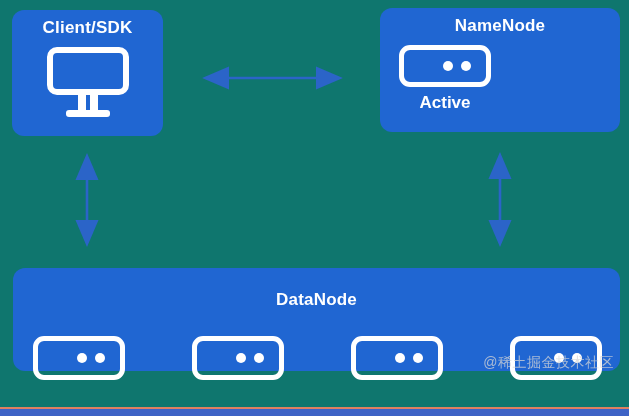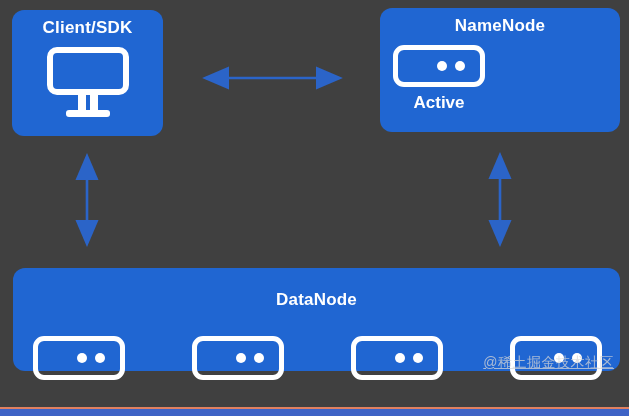--- a/index.html
+++ b/index.html
@@ -12,21 +12,21 @@
     --watermark-gray: #d6d6d6;
   }
   * { margin: 0; padding: 0; box-sizing: border-box; }
   html, body { background: #ffffff; }
   body { font-family: "Liberation Sans", sans-serif; }
 
   .canvas {
     position: relative;
     width: 629px;
     height: 416px;
-    background: #404040;
+    background: #0f766e;
     overflow: hidden;
   }
 
   .box {
     position: absolute;
     background: var(--box-blue, #2066d2);
     border-radius: 12px;
     color: var(--text-white, #fff);
   }
   .box-title {
@@ -52,20 +52,21 @@
   .monitor-base { width: 44px; height: 7px; background: #fff; border-radius: 3px; }
 
   
   .namenode-box { left: 380px; top: 8px; width: 240px; height: 124px; }
   .namenode-box .box-title { margin-top: 8px; }
   .nn-row {
     margin-top: 9px;
     padding: 0 15px 0 13px;
     display: flex;
     justify-content: space-between;
+    margin-left: 6px;
   }
   .nn-group { display: flex; flex-direction: column; align-items: center; }
   .node-label { margin-top: 6px; font-size: 17px; font-weight: 600; color: var(--text-white, #fff); }
 
   
   .server-icon {
     width: 92px; height: 42px;
     border: 5px solid #fff;
     border-radius: 11px;
     background: transparent;
@@ -91,21 +92,20 @@
 
   .watermark {
     position: absolute;
     right: 6px;
     bottom: -1px;
     font-size: 14px;
     color: var(--watermark-gray, #d6d6d6);
     opacity: 0.75;
     letter-spacing: 0.5px;
     white-space: nowrap;
-    text-decoration: underline;
   }
 
   
   .arrows { position: absolute; left: 0; top: 0; pointer-events: none; }
   .arrows line { stroke: var(--arrow-blue, #2b64c8); stroke-width: 2.6px; }
   .arrows marker path { fill: var(--arrow-blue, #2b64c8); }
 
   
   .footer-line { position: absolute; left: 0; top: 407px; width: 629px; height: 2px; background: var(--footer-line-orange, #e08060); }
   .footer-bar  { position: absolute; left: 0; top: 409px; width: 629px; height: 7px; background: var(--footer-bar-blue, #3e63c6); }

